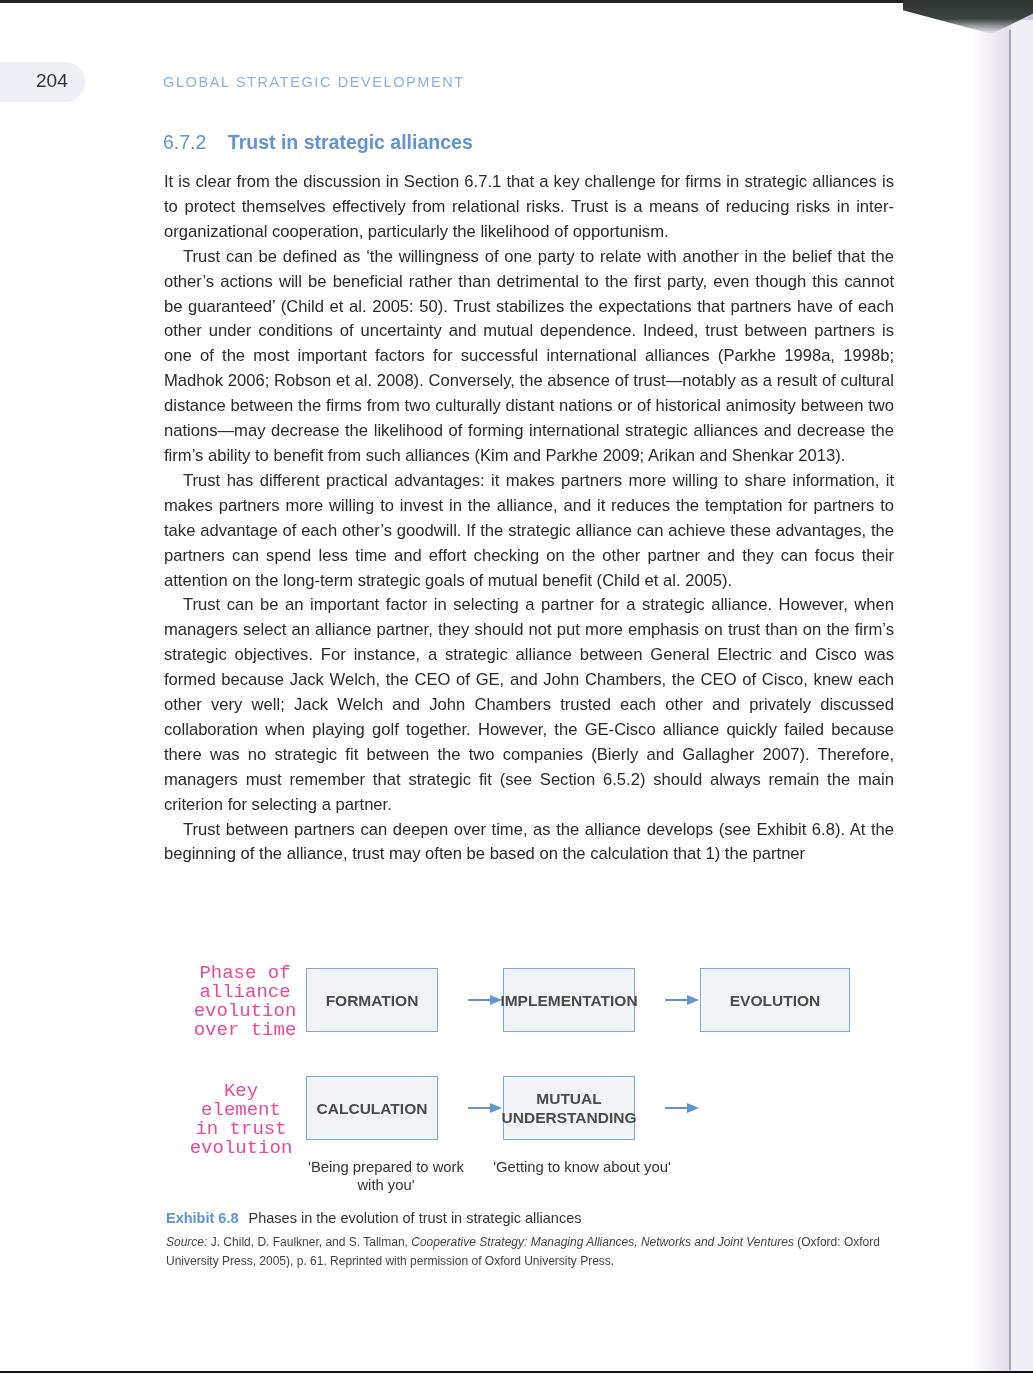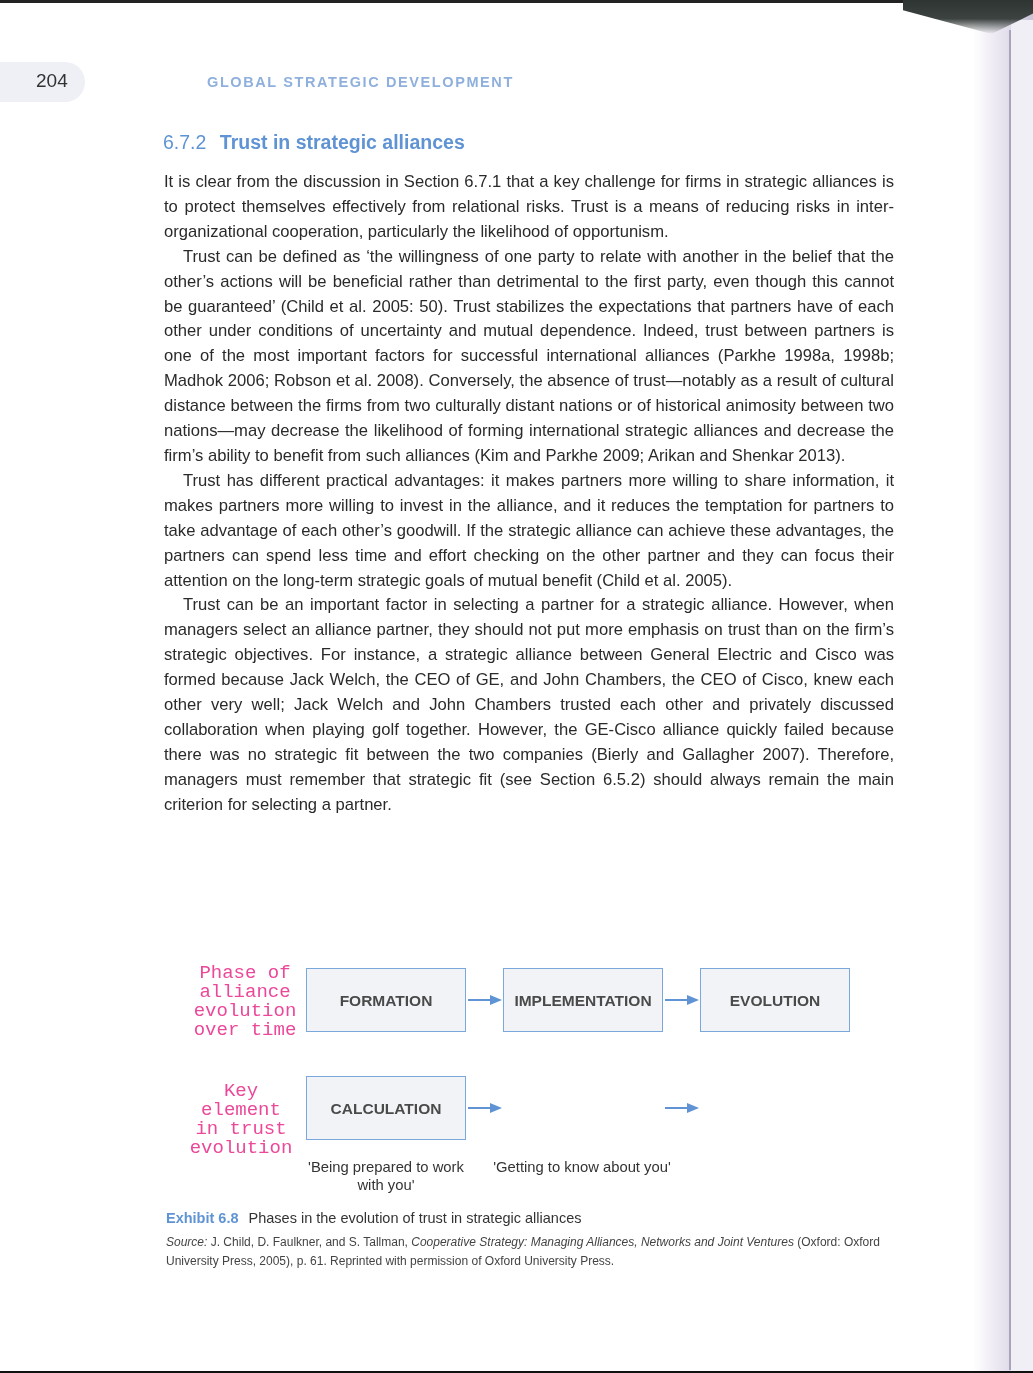--- a/index.html
+++ b/index.html
@@ -22,42 +22,42 @@
   }
   .binding-line { position: absolute; right: 22px; top: 30px; width: 2px; height: 1340px; background: #a9a3bb; }
   .next-page { position: absolute; right: 0; top: 20px; width: 22px; height: 1353px; background: #f1eff6; }
 
   .page-num-tab {
     position: absolute; left: 0; top: 62px; width: 85px; height: 40px;
     background: #eef0f6; border-radius: 0 20px 20px 0;
   }
   .page-num { position: absolute; left: 36px; top: 70px; font-size: 19px; color: #333; }
   .running-head {
-    position: absolute; left: 163px; top: 74px; font-size: 14.5px; font-weight: bold;
-    letter-spacing: 1.6px; color: #8fb0dc; margin-left: 44px;
+    position: absolute; left: 163px; top: 74px; font-size: 14.5px; font-weight: normal;
+    letter-spacing: 1.6px; color: #8fb0dc;
   }
   .section-title { position: absolute; left: 163px; top: 131px; font-size: 19.5px; color: #5f93d4; }
-  .section-title .num { font-weight: normal; margin-right: 8px; }
+  .section-title .num { font-weight: normal; margin-right: 16px; }
   .section-title .txt { font-weight: bold; }
 
   .body-text {
     position: absolute; left: 164px; top: 170px; width: 730px;
     font-size: 16.6px; line-height: 24.9px; color: #2a2a2a;
     text-align: justify;
   }
   .body-text p { margin: 0; text-indent: 19px; }
   .body-text p.first { text-indent: 0; }
 
   
   .diagram { position: absolute; left: 190px; top: 960px; width: 690px; height: 245px; }
   .row-label {
     position: absolute; width: 110px; text-align: center; font-size: 19px; line-height: 19px; color: #ec4899; font-family: Liberation Mono, monospace;
   }
   .box {
-    position: absolute; width: 160px; height: 64px; border: 1.5px solid #7aa7dc;
+    position: absolute; width: 132px; height: 64px; border: 1.5px solid #7aa7dc;
     background: #f2f3f6; display: flex; align-items: center; justify-content: center;
     text-align: center; font-weight: bold; font-size: 15.5px; line-height: 19px; color: #4a4a4a;
     box-sizing: border-box;
   }
   .arrow { position: absolute; width: 34px; height: 12px; }
   .quote {
     position: absolute; width: 180px; text-align: center; font-size: 14.8px; line-height: 18px; color: #333;
   }
 
   .caption { position: absolute; left: 166px; top: 1210px; font-size: 14.5px; color: #333; }
@@ -84,20 +84,21 @@
 <div class="section-title">
   <span class="num">6.7.2</span>
   <span class="txt">Trust in strategic alliances</span>
 </div>
 
 <div class="body-text">
   <p class="first">It is clear from the discussion in Section 6.7.1 that a key challenge for firms in strategic alliances is to protect themselves effectively from relational risks. Trust is a means of reducing risks in inter-organizational cooperation, particularly the likelihood of opportunism.</p>
   <p>Trust can be defined as ‘the willingness of one party to relate with another in the belief that the other’s actions will be beneficial rather than detrimental to the first party, even though this cannot be guaranteed’ (Child et al. 2005: 50). Trust stabilizes the expectations that partners have of each other under conditions of uncertainty and mutual dependence. Indeed, trust between partners is one of the most important factors for successful international alliances (Parkhe 1998a, 1998b; Madhok 2006; Robson et al. 2008). Conversely, the absence of trust—notably as a result of cultural distance between the firms from two culturally distant nations or of historical animosity between two nations—may decrease the likelihood of forming international strategic alliances and decrease the firm’s ability to benefit from such alliances (Kim and Parkhe 2009; Arikan and Shenkar 2013).</p>
   <p>Trust has different practical advantages: it makes partners more willing to share information, it makes partners more willing to invest in the alliance, and it reduces the temptation for partners to take advantage of each other’s goodwill. If the strategic alliance can achieve these advantages, the partners can spend less time and effort checking on the other partner and they can focus their attention on the long-term strategic goals of mutual benefit (Child et al. 2005).</p>
   <p>Trust can be an important factor in selecting a partner for a strategic alliance. However, when managers select an alliance partner, they should not put more emphasis on trust than on the firm’s strategic objectives. For instance, a strategic alliance between General Electric and Cisco was formed because Jack Welch, the CEO of GE, and John Chambers, the CEO of Cisco, knew each other very well; Jack Welch and John Chambers trusted each other and privately discussed collaboration when playing golf together. However, the GE-Cisco alliance quickly failed because there was no strategic fit between the two companies (Bierly and Gallagher 2007). Therefore, managers must remember that strategic fit (see Section 6.5.2) should always remain the main criterion for selecting a partner.</p>
+  <p>Trust between partners can deepen over time, as the alliance develops (see Exhibit 6.8). At the beginning of the alliance, trust may often be based on the calculation that 1) the partner</p>
 </div>
 
 <div class="diagram">
   <div class="row-label" style="left:0; top:4px;">Phase of alliance evolution over time</div>
   <div class="row-label" style="left:-4px; top:122px;">Key element in trust evolution</div>
 
   <div class="box" style="left:116px; top:8px;">FORMATION</div>
   <svg class="arrow" style="left:278px; top:34px;" viewBox="0 0 34 12">
       <line x1="0" y1="6" x2="24" y2="6" stroke="#5f93d4" stroke-width="2"></line>
       <polygon points="22,1 34,6 22,11" fill="#5f93d4"></polygon>
@@ -107,20 +108,21 @@
       <line x1="0" y1="6" x2="24" y2="6" stroke="#5f93d4" stroke-width="2"></line>
       <polygon points="22,1 34,6 22,11" fill="#5f93d4"></polygon>
     </svg>
   <div class="box" style="left:510px; top:8px; width:150px;">EVOLUTION</div>
 
   <div class="box" style="left:116px; top:116px;">CALCULATION</div>
   <svg class="arrow" style="left:278px; top:142px;" viewBox="0 0 34 12">
       <line x1="0" y1="6" x2="24" y2="6" stroke="#5f93d4" stroke-width="2"></line>
       <polygon points="22,1 34,6 22,11" fill="#5f93d4"></polygon>
     </svg>
+  <div class="box" style="left:313px; top:116px;">MUTUAL UNDERSTANDING</div>
   <svg class="arrow" style="left:475px; top:142px;" viewBox="0 0 34 12">
       <line x1="0" y1="6" x2="24" y2="6" stroke="#5f93d4" stroke-width="2"></line>
       <polygon points="22,1 34,6 22,11" fill="#5f93d4"></polygon>
     </svg>
 
   <div class="quote" style="left:106px; top:198px;">'Being prepared to work with you'</div>
   <div class="quote" style="left:302px; top:198px;">'Getting to know about you'</div>
 </div>
 
 <div class="caption">

